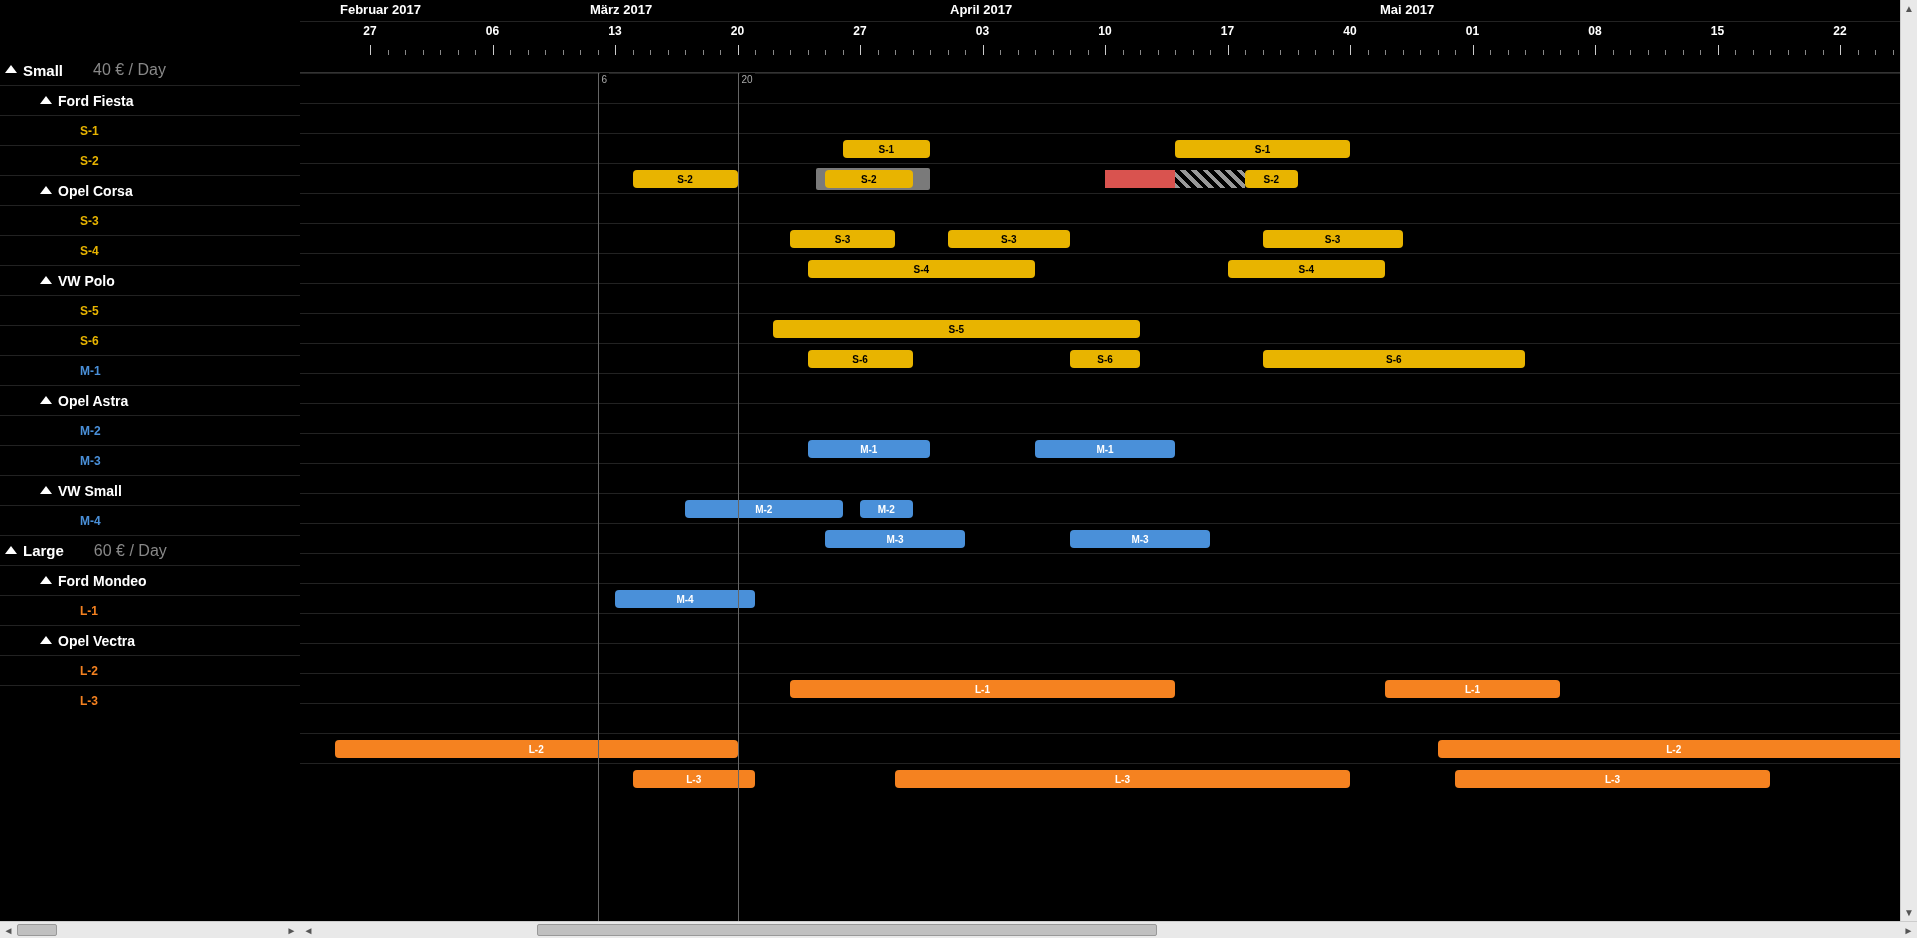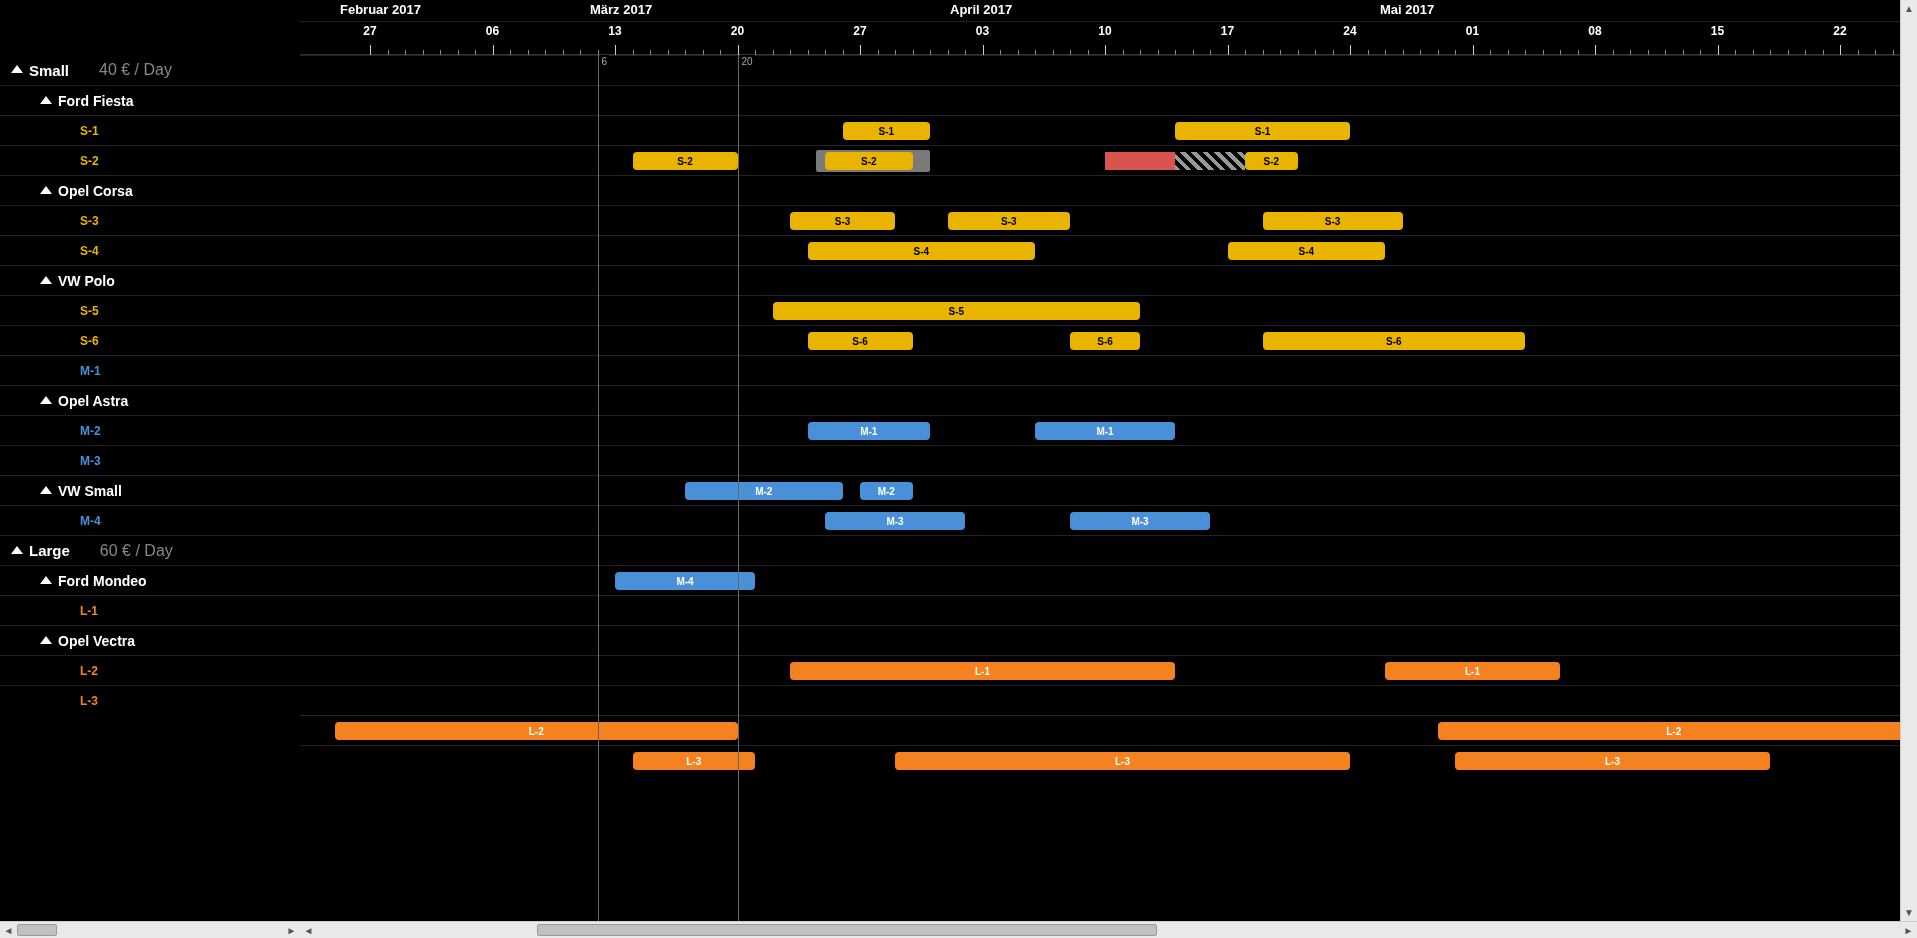--- a/index.html
+++ b/index.html
@@ -2,32 +2,32 @@
 <html><head>
 <meta charset="utf-8">
 <style>
   * { box-sizing: border-box; margin: 0; padding: 0; }
   html, body { width: 100%; height: 100%; background: #000; color: #fff; font-family: "Segoe UI", Arial, sans-serif; font-size: 13px; overflow: hidden; }
   .app { display: flex; width: 1917px; height: 938px; flex-direction: column; }
   .main { flex: 1; display: flex; overflow: hidden; }
   .sidebar { width: 300px; flex-shrink: 0; display: flex; flex-direction: column; background: #000; }
   .sidebar-header-spacer { height: 55px; }
   .sidebar-rows { flex: 1; overflow: hidden; }
-  .row { height: 30px; display: flex; align-items: center; border-top: 1px solid #222; padding-left: 11px; user-select: none; cursor: default; }
+  .row { height: 30px; display: flex; align-items: center; border-top: 1px solid #222; padding-left: 5px; user-select: none; cursor: default; }
   .row.first { border-top: none; }
   .row.cat { font-weight: bold; font-size: 15px; }
   .row.cat .price { margin-left: 30px; color: #888; font-weight: normal; font-size: 16px; }
   .row.model { font-weight: bold; font-size: 14px; padding-left: 40px; }
   .row.resource { padding-left: 80px; font-weight: bold; font-size: 12px; }
   .row.resource.small  { color: #e8b400; }
   .row.resource.medium { color: #4a90d9; }
   .row.resource.large  { color: #f58220; }
   .tri { display: inline-block; width: 0; height: 0; margin-right: 6px; border-left: 6px solid transparent; border-right: 6px solid transparent; border-bottom: 8px solid #fff; position: relative; top: -1px; }
   .timeline { flex: 1; display: flex; flex-direction: column; overflow: hidden; position: relative; background: #000; }
-  .tl-header { height: 55px; border-bottom: 1px solid #333; position: relative; }
+  .tl-header { height: 73px; border-bottom: 1px solid #333; position: relative; }
   .month-row { height: 22px; position: relative; border-bottom: 1px solid #222; }
   .month-lbl { position: absolute; top: 2px; font-weight: bold; font-size: 13px; color: #fff; white-space: nowrap; }
   .day-row { height: 33px; position: relative; }
   .day-lbl { position: absolute; top: 2px; transform: translateX(-50%); font-size: 12px; font-weight: bold; color: #fff; }
   .ticks { position: absolute; bottom: 0; left: 0; right: 0; height: 14px; }
   .tick { position: absolute; bottom: 0; width: 1px; background: #888; }
   .tick.major { height: 10px; background: #ccc; }
   .tick.minor { height: 5px; }
   .vline { position: absolute; top: 0; bottom: 0; width: 1px; background: #666; z-index: 3; }
   .vline-lbl { position: absolute; top: 0; font-size: 10px; color: #aaa; padding: 1px 2px; z-index: 4; background: #000; }
@@ -246,21 +246,21 @@
               <div class="tick minor" style="left: 1610px;"></div>
             </div>
         <div class="day-lbl" style="left: 70px;">27</div>
             <div class="day-lbl" style="left: 192.5px;">06</div>
             <div class="day-lbl" style="left: 315px;">13</div>
             <div class="day-lbl" style="left: 437.5px;">20</div>
             <div class="day-lbl" style="left: 560px;">27</div>
             <div class="day-lbl" style="left: 682.5px;">03</div>
             <div class="day-lbl" style="left: 805px;">10</div>
             <div class="day-lbl" style="left: 927.5px;">17</div>
-            <div class="day-lbl" style="left: 1050px;">24</div>
+            <div class="day-lbl" style="left: 1050px;">40</div>
             <div class="day-lbl" style="left: 1172.5px;">01</div>
             <div class="day-lbl" style="left: 1295px;">08</div>
             <div class="day-lbl" style="left: 1417.5px;">15</div>
             <div class="day-lbl" style="left: 1540px;">22</div>
           </div>
       </div>
       <div class="tl-body" id="tl-body">
           <div class="vline" style="left: 297.5px;"></div>
           <div class="vline-lbl" style="left: 299.5px;">6</div>
           <div class="vline" style="left: 437.5px;"></div>

